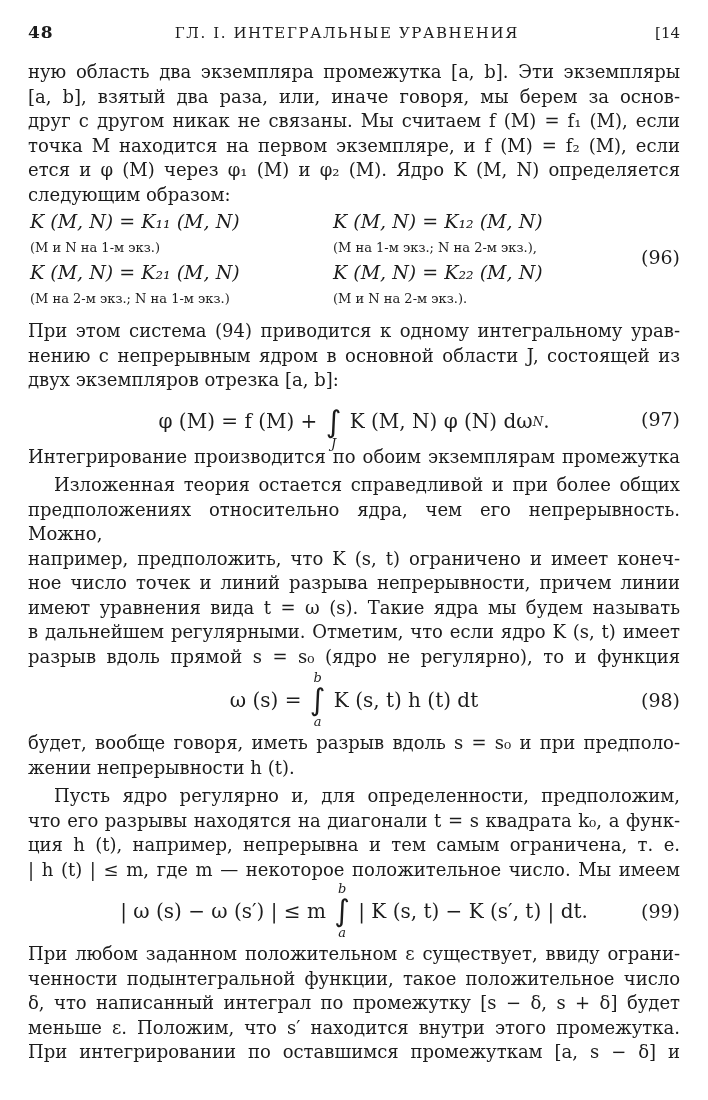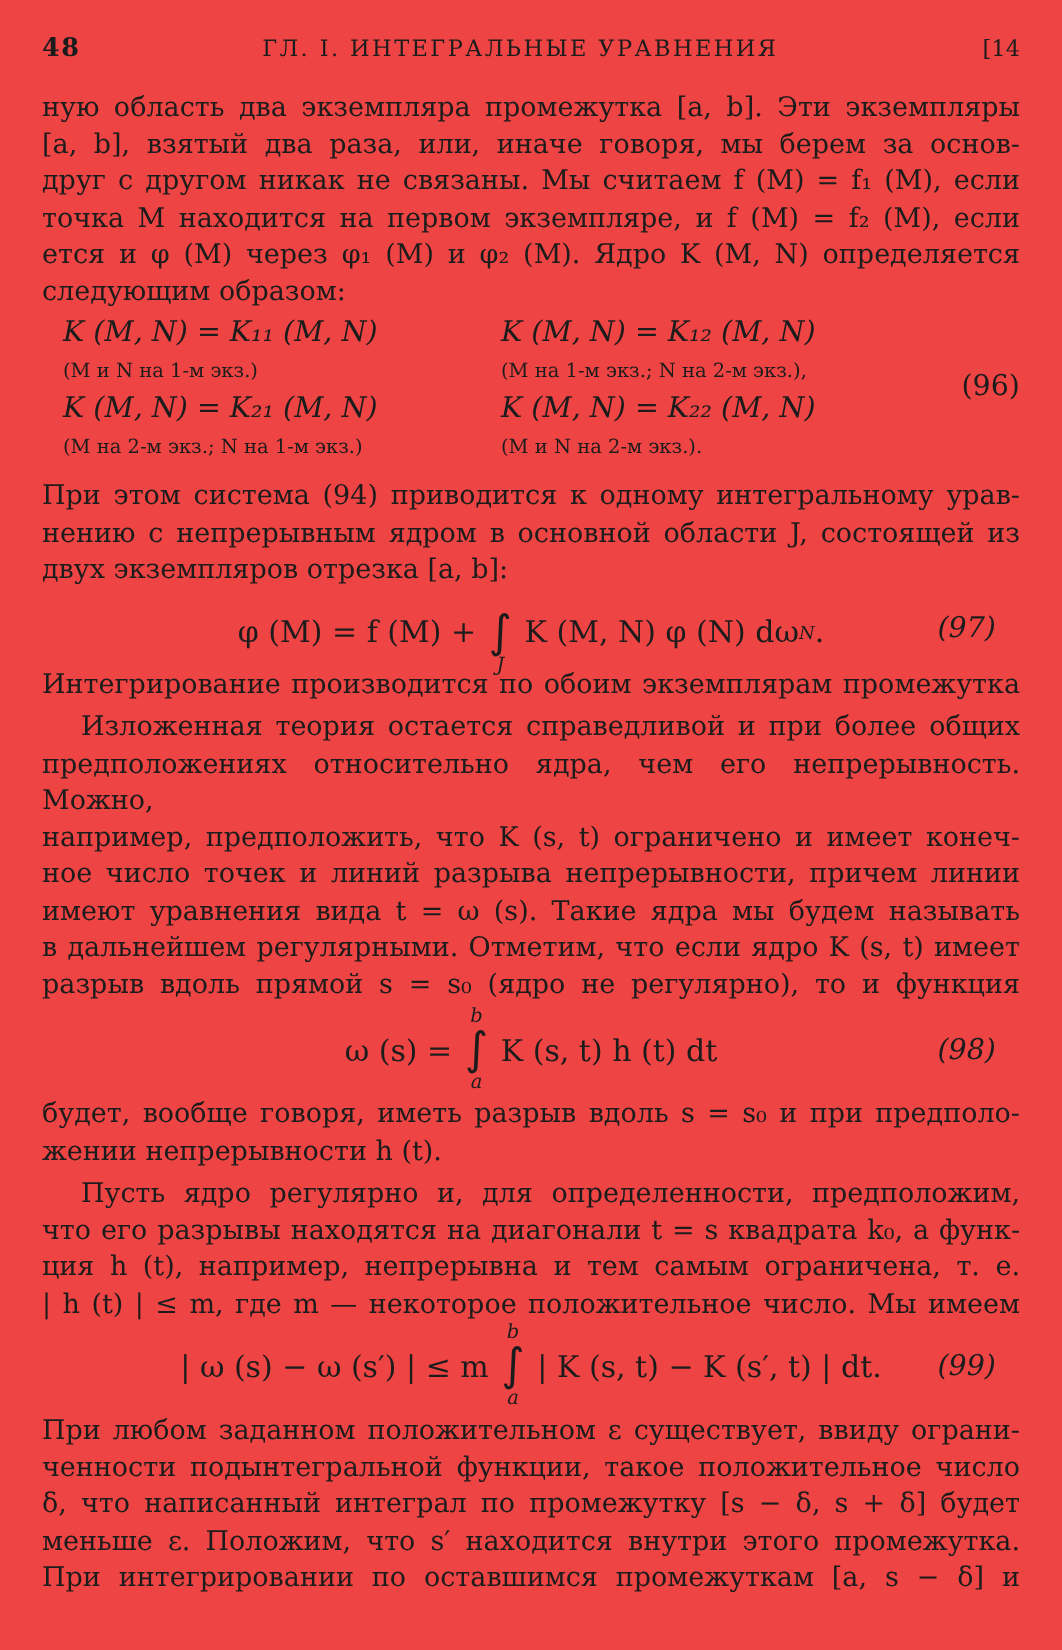--- a/index.html
+++ b/index.html
@@ -1,20 +1,20 @@
 <!DOCTYPE html>
 <html><head>
 <meta charset="utf-8">
 <style>
   html,body{margin:0;padding:0;background:#e8e6e0;}
   .page{
     position:relative;
     width:708px;height:1100px;
     margin:0 auto;
-    background:#ef4444;
+    background:#ffffff;
     color:#1c1c1c;
     font-family:"DejaVu Serif","Liberation Serif",serif;
     font-size:18px;line-height:24.5px;
     box-sizing:border-box;
     padding:20px 28px 0 28px;
     overflow:hidden;
   }
   
   .hdr{
     display:flex;justify-content:space-between;align-items:baseline;
@@ -28,38 +28,37 @@
   .hdr .hsec{font-size:15px;width:40px;text-align:right;}
   
   .para{margin:0;padding:0;}
   .ln{display:block;text-align:justify;text-align-last:justify;}
   .ln.last{text-align-last:left;}
   .ln.ind{text-indent:26px;}
   
   .eq96{position:relative;margin:2px 0 6px 0;}
   .eq96-grid{
     display:grid;grid-template-columns:292px 1fr;
-    column-gap:0;line-height:25.5px;padding-left:2px;margin-left:12px;
+    column-gap:11px;line-height:25.5px;padding-left:2px;
   }
   .eq96-grid .m{font-size:19px;white-space:nowrap;}
   .eq96-grid .mi{font-style:italic;}
   .eq96-grid .note{font-size:13px;}
   .eq96 .eqnum{
     position:absolute;right:0;top:36px;
     font-size:19px;
   }
   
   .deq{position:relative;text-align:center;}
   .deq-body{display:inline-flex;align-items:center;white-space:pre;}
   .deq .m{font-size:20px;}
   .deq .mi{}
   .deq .eqnum{
-    position:absolute;right:16px;top:50%;transform:translateY(-50%);
+    position:absolute;right:0;top:50%;transform:translateY(-50%);
     font-size:19px;
-    font-style:italic;
   }
   .intgrp{
     display:inline-flex;flex-direction:column;align-items:center;
     line-height:1;margin:0 2px;
   }
   .lim{
     font-size:13px;font-style:italic;height:14px;line-height:14px;
     display:block;
   }
   .int-sign{

